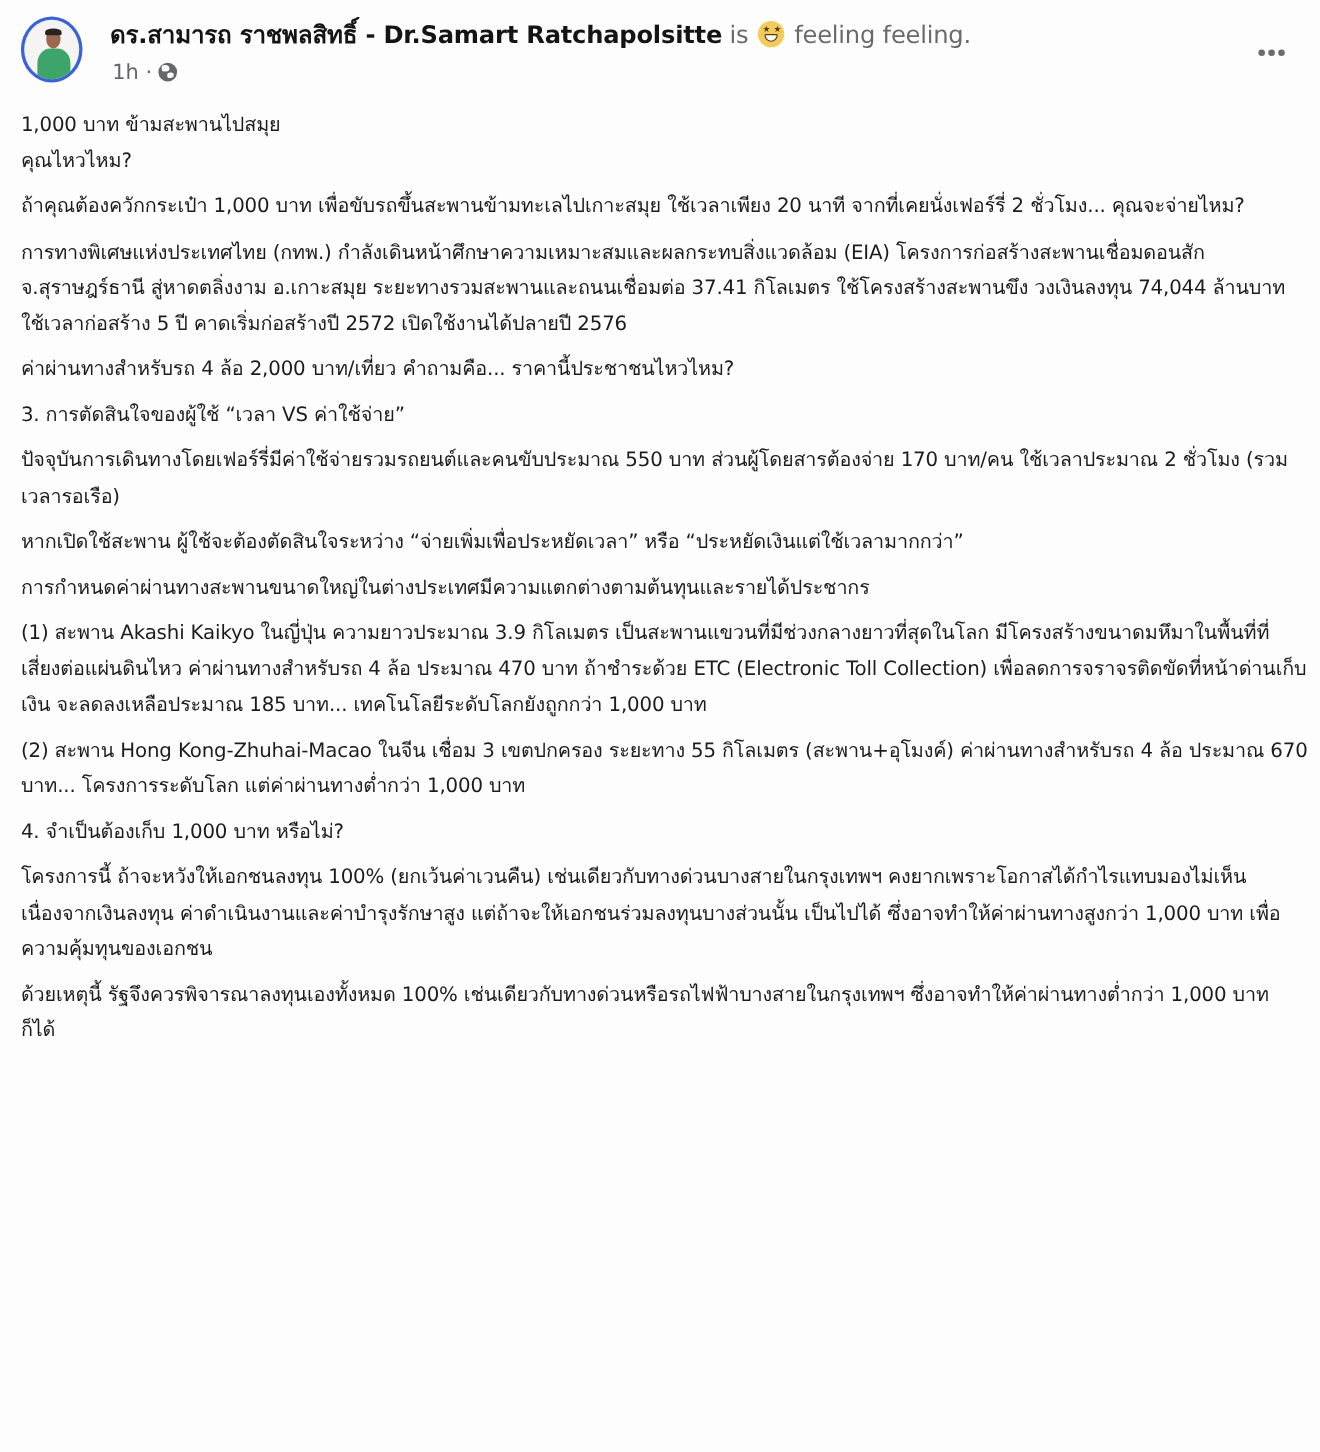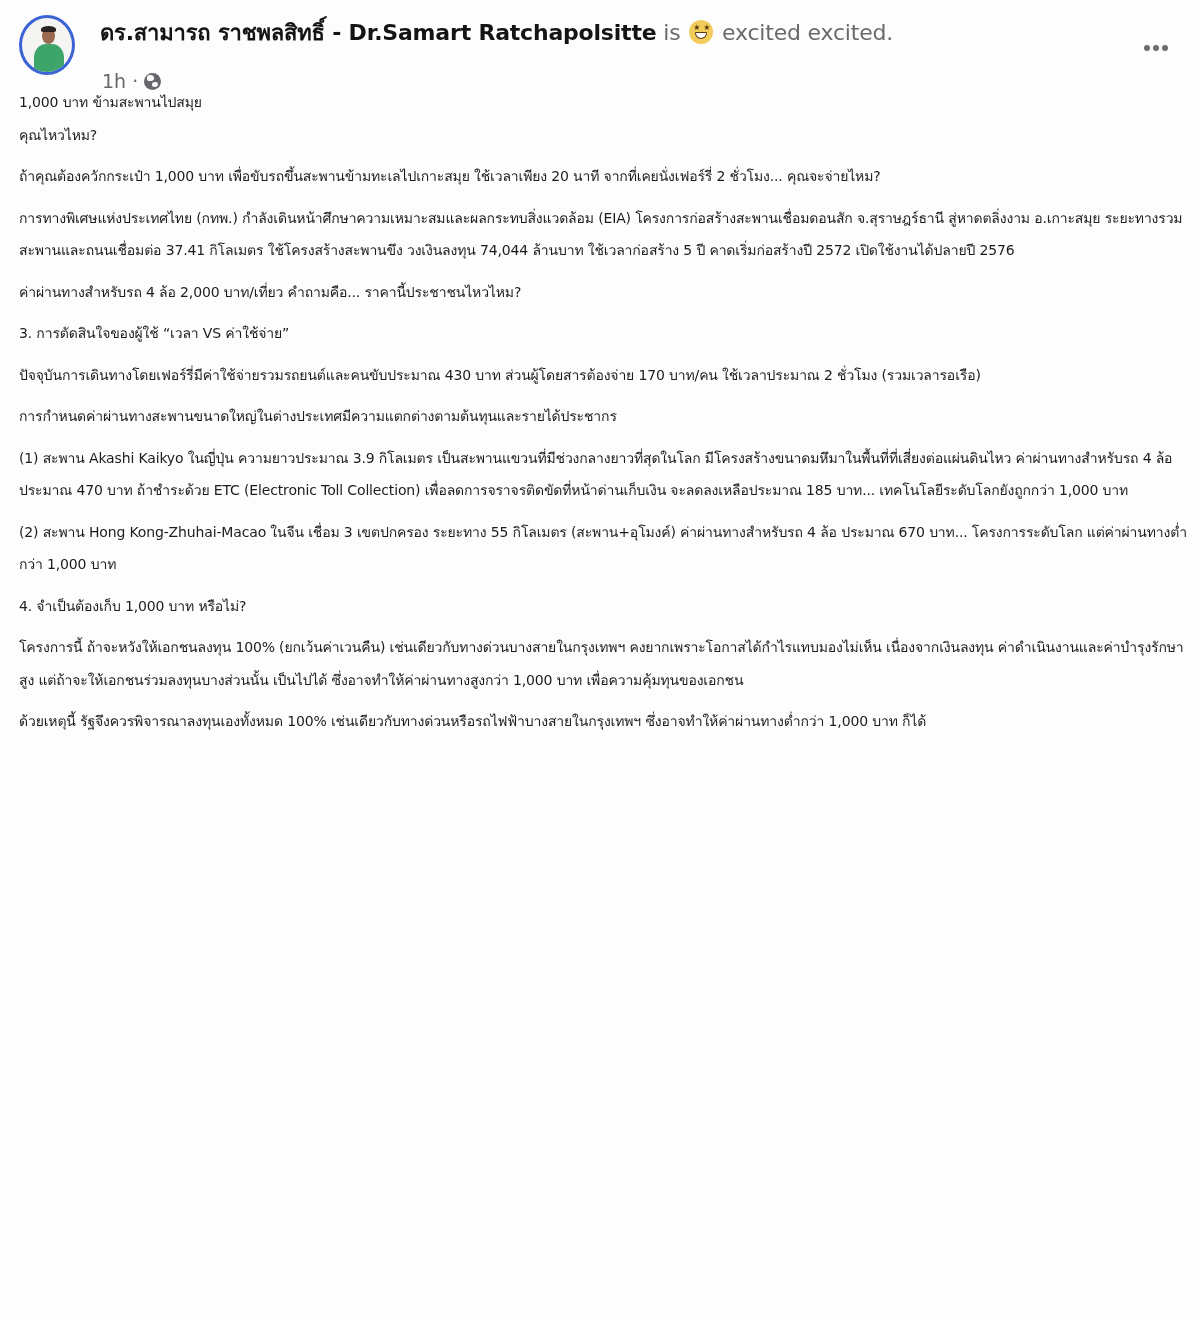--- a/index.html
+++ b/index.html
@@ -107,21 +107,21 @@
       height: 7px;
       background: #fff;
       border: 1.5px solid #5a3a10;
       border-top-width: 1.5px;
       border-radius: 1px 1px 7px 7px;
       box-sizing: border-box;
     }
     .meta-line {
       position: absolute;
       left: 102px;
-      top: 69px;
+      top: 54px;
       font-size: 19px;
       line-height: 24px;
       color: #65676b;
       white-space: nowrap;
     }
     .globe-icon {
       display: inline-block;
       width: 17px;
       height: 17px;
       border-radius: 50%;
@@ -164,23 +164,23 @@
     }
     .more-button .dot {
       width: 6px;
       height: 6px;
       border-radius: 50%;
       background: #6c6c6c;
     }
     .post-body {
       position: absolute;
       left: 19px;
-      top: 86px;
+      top: 98px;
       width: 1170px;
-      font-size: 14px;
+      font-size: 18px;
       line-height: 32.5px;
       color: #1c1c1c;
       letter-spacing: -0.15px;
     }
     .post-body p {
       margin: 0 0 9px 0;
       white-space: pre-wrap;
     }
   </style>
 </head>
@@ -189,42 +189,43 @@
 <div class="post">
 
   <div class="post-header">
     <div class="avatar">
       <div class="body"></div>
       <div class="head"></div>
       <div class="hair"></div>
     </div>
 
     <div class="author-line">
-      <span class="author-name">ดร.สามารถ ราชพลสิทธิ์ - Dr.Samart Ratchapolsitte</span><span class="feeling-text"> is </span><span class="emoji"><span class="eye l">★</span><span class="eye r">★</span><span class="mouth"></span></span><span class="feeling-text"> excited excited.</span>
+      <span class="author-name">ดร.สามารถ ราชพลสิทธิ์ - Dr.Samart Ratchapolsitte</span><span class="feeling-text"> is </span><span class="emoji"><span class="eye l">★</span><span class="eye r">★</span><span class="mouth"></span></span><span class="feeling-text"> feeling feeling.</span>
     </div>
 
     <div class="meta-line">
       <span>1h</span><span> · </span><span class="globe-icon"></span>
     </div>
 
     <div class="more-button">
       <span class="dot"></span>
       <span class="dot"></span>
       <span class="dot"></span>
     </div>
   </div>
 
   <div class="post-body">
     <p>1,000 บาท ข้ามสะพานไปสมุย
 คุณไหวไหม?</p>
     <p>ถ้าคุณต้องควักกระเป๋า 1,000 บาท เพื่อขับรถขึ้นสะพานข้ามทะเลไปเกาะสมุย ใช้เวลาเพียง 20 นาที จากที่เคยนั่งเฟอร์รี่ 2 ชั่วโมง... คุณจะจ่ายไหม?</p>
     <p>การทางพิเศษแห่งประเทศไทย (กทพ.) กำลังเดินหน้าศึกษาความเหมาะสมและผลกระทบสิ่งแวดล้อม (EIA) โครงการก่อสร้างสะพานเชื่อมดอนสัก จ.สุราษฎร์ธานี สู่หาดตลิ่งงาม อ.เกาะสมุย ระยะทางรวมสะพานและถนนเชื่อมต่อ 37.41 กิโลเมตร ใช้โครงสร้างสะพานขึง วงเงินลงทุน 74,044 ล้านบาท ใช้เวลาก่อสร้าง 5 ปี คาดเริ่มก่อสร้างปี 2572 เปิดใช้งานได้ปลายปี 2576</p>
     <p>ค่าผ่านทางสำหรับรถ 4 ล้อ 2,000 บาท/เที่ยว คำถามคือ... ราคานี้ประชาชนไหวไหม?</p>
     <p>3. การตัดสินใจของผู้ใช้ “เวลา VS ค่าใช้จ่าย”</p>
-    <p>ปัจจุบันการเดินทางโดยเฟอร์รี่มีค่าใช้จ่ายรวมรถยนต์และคนขับประมาณ 430 บาท ส่วนผู้โดยสารต้องจ่าย 170 บาท/คน ใช้เวลาประมาณ 2 ชั่วโมง (รวมเวลารอเรือ)</p>
+    <p>ปัจจุบันการเดินทางโดยเฟอร์รี่มีค่าใช้จ่ายรวมรถยนต์และคนขับประมาณ 550 บาท ส่วนผู้โดยสารต้องจ่าย 170 บาท/คน ใช้เวลาประมาณ 2 ชั่วโมง (รวมเวลารอเรือ)</p>
+    <p>หากเปิดใช้สะพาน ผู้ใช้จะต้องตัดสินใจระหว่าง “จ่ายเพิ่มเพื่อประหยัดเวลา” หรือ “ประหยัดเงินแต่ใช้เวลามากกว่า”</p>
     <p>การกำหนดค่าผ่านทางสะพานขนาดใหญ่ในต่างประเทศมีความแตกต่างตามต้นทุนและรายได้ประชากร</p>
     <p>(1) สะพาน Akashi Kaikyo ในญี่ปุ่น ความยาวประมาณ 3.9 กิโลเมตร เป็นสะพานแขวนที่มีช่วงกลางยาวที่สุดในโลก มีโครงสร้างขนาดมหึมาในพื้นที่ที่เสี่ยงต่อแผ่นดินไหว ค่าผ่านทางสำหรับรถ 4 ล้อ ประมาณ 470 บาท ถ้าชำระด้วย ETC (Electronic Toll Collection) เพื่อลดการจราจรติดขัดที่หน้าด่านเก็บเงิน จะลดลงเหลือประมาณ 185 บาท... เทคโนโลยีระดับโลกยังถูกกว่า 1,000 บาท</p>
     <p>(2) สะพาน Hong Kong-Zhuhai-Macao ในจีน เชื่อม 3 เขตปกครอง ระยะทาง 55 กิโลเมตร (สะพาน+อุโมงค์) ค่าผ่านทางสำหรับรถ 4 ล้อ ประมาณ 670 บาท... โครงการระดับโลก แต่ค่าผ่านทางต่ำกว่า 1,000 บาท</p>
     <p>4. จำเป็นต้องเก็บ 1,000 บาท หรือไม่?</p>
     <p>โครงการนี้ ถ้าจะหวังให้เอกชนลงทุน 100% (ยกเว้นค่าเวนคืน) เช่นเดียวกับทางด่วนบางสายในกรุงเทพฯ คงยากเพราะโอกาสได้กำไรแทบมองไม่เห็น เนื่องจากเงินลงทุน ค่าดำเนินงานและค่าบำรุงรักษาสูง แต่ถ้าจะให้เอกชนร่วมลงทุนบางส่วนนั้น เป็นไปได้ ซึ่งอาจทำให้ค่าผ่านทางสูงกว่า 1,000 บาท เพื่อความคุ้มทุนของเอกชน</p>
     <p>ด้วยเหตุนี้ รัฐจึงควรพิจารณาลงทุนเองทั้งหมด 100% เช่นเดียวกับทางด่วนหรือรถไฟฟ้าบางสายในกรุงเทพฯ ซึ่งอาจทำให้ค่าผ่านทางต่ำกว่า 1,000 บาท ก็ได้</p>
   </div>
 
 </div>
 

